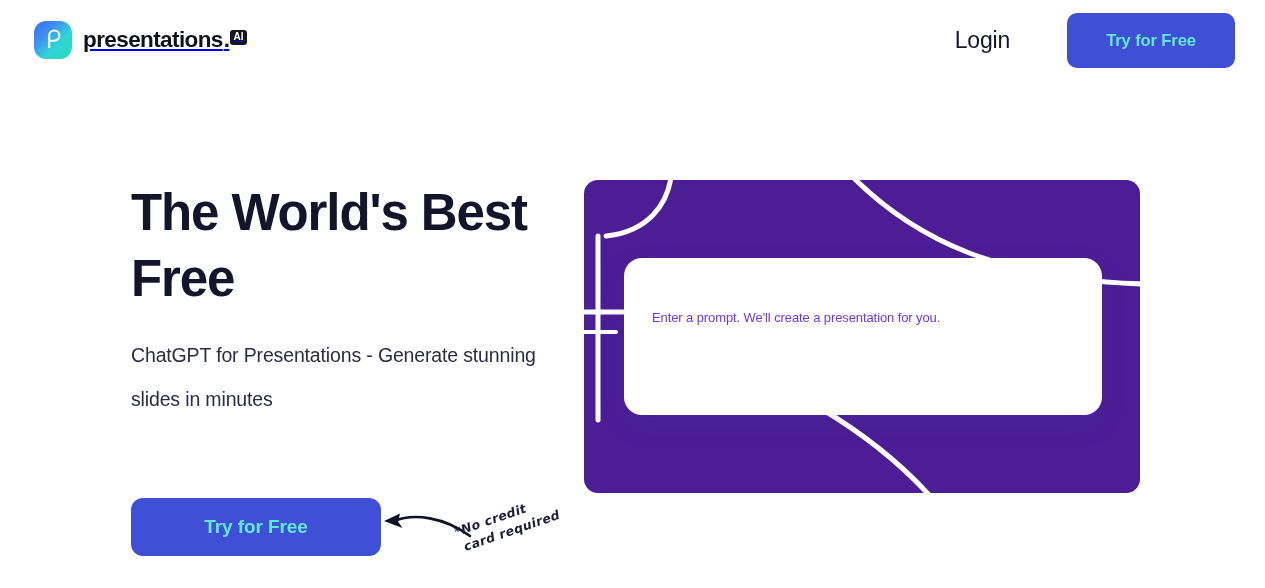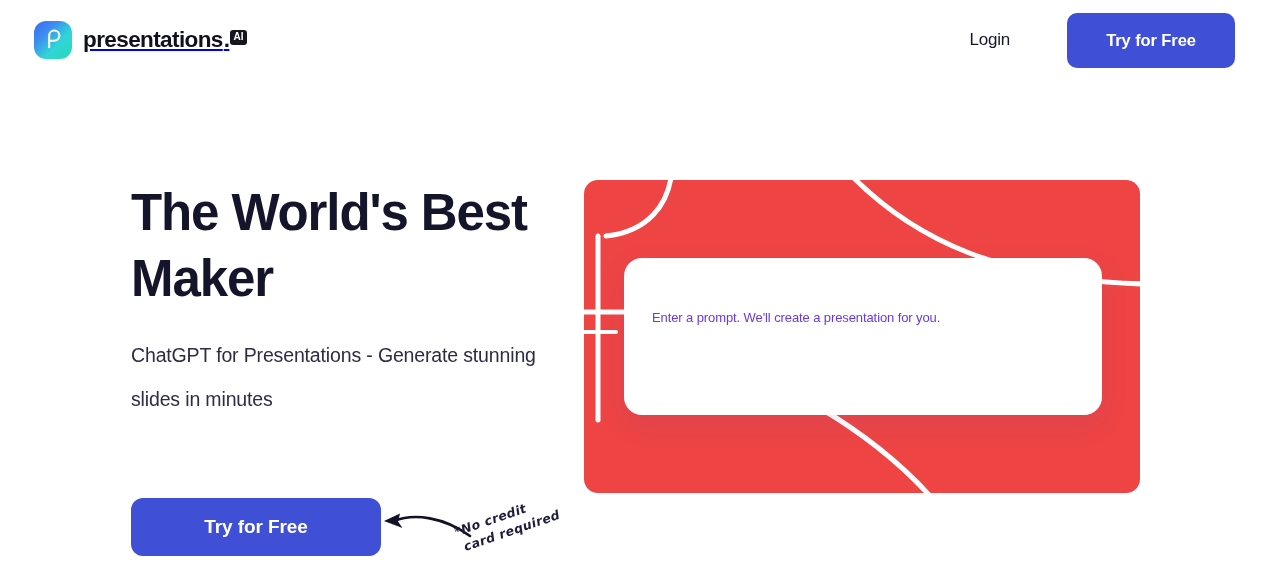--- a/index.html
+++ b/index.html
@@ -87,33 +87,33 @@
     position: absolute;
     right: 30px;
     top: 12px;
     display: flex;
     align-items: center;
     gap: 0;
     height: 56px;
   }
 
   .login-link {
-    font-size: 17px;
+    font-size: 23px;
     font-weight: 500;
     color: #16162c;
     letter-spacing: -0.2px;
     text-decoration: none;
     margin-right: 57px;
     cursor: pointer;
     white-space: nowrap;
   }
 
   .btn-primary {
     background: #3F4FD6;
-    color: #ffffff;
+    color: #5eead4;
     border: none;
     border-radius: 10px;
     font-family: "Liberation Sans", sans-serif;
     font-size: 16.5px;
     font-weight: 700;
     letter-spacing: -0.1px;
     cursor: pointer;
     white-space: nowrap;
   }
 
@@ -186,21 +186,21 @@
   }
   .note-hand .l2 { display: block; margin-left: 4px; }
 
   
   .hero-visual {
     position: absolute;
     left: 584px;
     top: 180px;
     width: 556px;
     height: 313px;
-    background: #ef4444;
+    background: #4c1d95;
     border-radius: 14px;
     overflow: hidden;
   }
   .hero-visual svg.swoosh {
     position: absolute;
     inset: 0;
     width: 556px;
     height: 313px;
     display: block;
   }
@@ -251,21 +251,21 @@
 
     <nav class="nav-right">
       <a class="login-link" href="#">Login</a>
       <button class="btn-primary btn-nav">Try for Free</button>
     </nav>
   </header>
 
   <section class="hero-left">
     <h1 class="hero-title">
       <span class="t-light">The World's Best</span>
-      <span class="t-bold">Maker</span>
+      <span class="t-bold">Free</span>
     </h1>
 
     <p class="hero-sub">ChatGPT for Presentations - Generate stunning slides in minutes</p>
 
     <button class="btn-primary btn-hero">Try for Free</button>
   </section>
 
   <div class="arrow-wrap">
     <svg width="96" height="42" viewBox="0 0 96 42" aria-hidden="true">
       <path d="M16 19 C 36 11, 66 15, 92 34" fill="none" stroke="#121226" stroke-width="2.6" stroke-linecap="round"></path>

